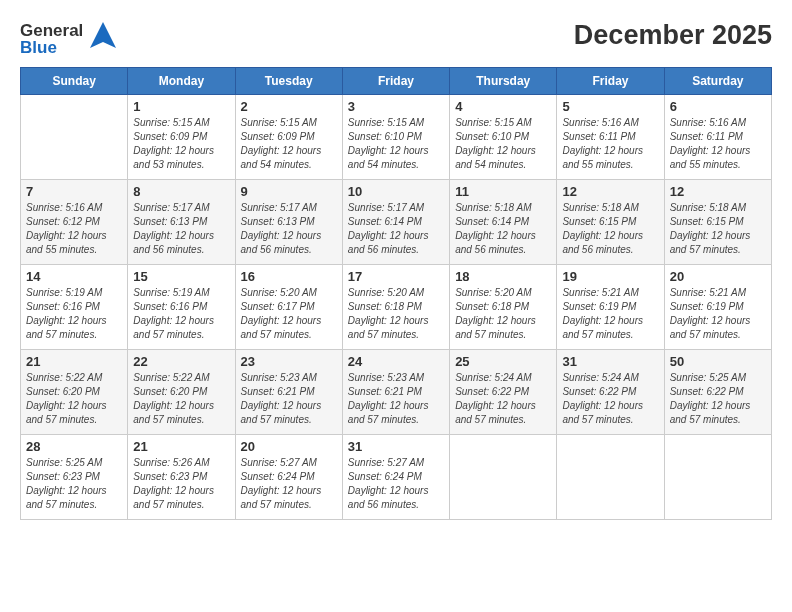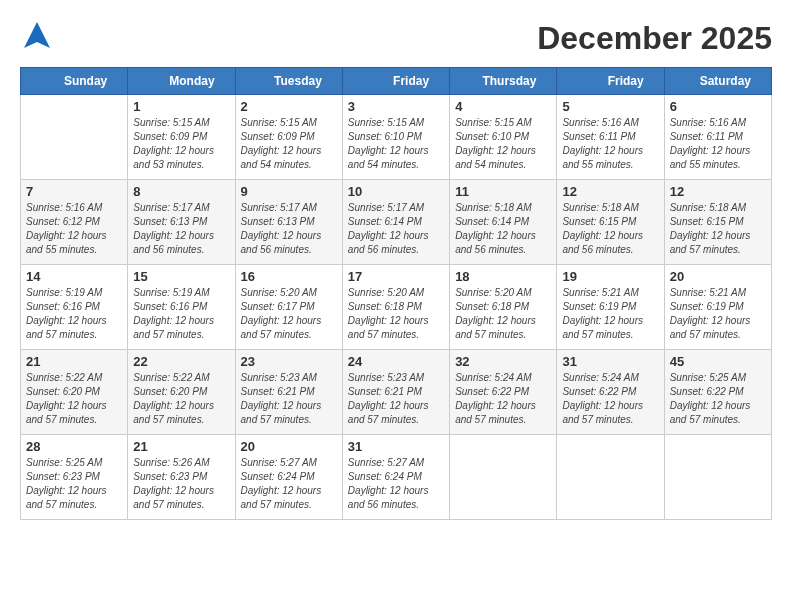--- a/index.html
+++ b/index.html
@@ -13,38 +13,38 @@
     .header-area {
       display: flex;
       justify-content: space-between;
       align-items: flex-start;
       margin-bottom: 10px;
     }
     .title-area {
       text-align: right;
     }
     .month-title {
-      font-size: 32px;
+      font-size: 27px;
       font-weight: bold;
       color: #333;
     }
     .subtitle {
       font-size: 14px;
       color: #555;
     }
     .calendar {
       width: 100%;
       border-collapse: collapse;
       font-size: 11px;
     }
     .calendar thead th {
       background-color: #3a7abf;
       color: #fff;
       padding: 6px 20px;
-      text-align: right;
+      text-align: center;
       font-size: 12px;
       font-weight: bold;
       border: 1px solid #2a5a9f;
     }
     .calendar tbody td {
       border: 1px solid #ccc;
       vertical-align: top;
       padding: 4px 5px;
       width: calc(100% / 7);
       min-height: 80px;
@@ -92,20 +92,24 @@
       font-weight: bold;
       color: #1a6abf;
       line-height: 1;
     }
   </style>
 </head>
 <body>
 
 <div class="header-area">
   <div class="logo-wrapper">
+    <div class="logo-text-wrapper">
+      <span class="logo-general-text">General</span>
+      <span class="logo-blue-text">Blue</span>
+    </div>
     <div style="color:#1a6abf; font-size:28px; margin-left:2px;">
       <svg width="30" height="30" viewBox="0 0 30 30">
         <polygon points="15,2 28,28 15,22 2,28" fill="#1a6abf"></polygon>
       </svg>
     </div>
   </div>
   <div class="title-area">
     <div class="month-title">December 2025</div>
   </div>
 </div>
@@ -221,29 +225,29 @@
         </td>
         <td>
           <span class="day-number">23</span>
           <div class="day-info">Sunrise: 5:23 AM<br>Sunset: 6:21 PM<br>Daylight: 12 hours and 57 minutes.</div>
         </td>
         <td>
           <span class="day-number">24</span>
           <div class="day-info">Sunrise: 5:23 AM<br>Sunset: 6:21 PM<br>Daylight: 12 hours and 57 minutes.</div>
         </td>
         <td>
-          <span class="day-number">32</span>
+          <span class="day-number">25</span>
           <div class="day-info">Sunrise: 5:24 AM<br>Sunset: 6:22 PM<br>Daylight: 12 hours and 57 minutes.</div>
         </td>
         <td>
           <span class="day-number">31</span>
           <div class="day-info">Sunrise: 5:24 AM<br>Sunset: 6:22 PM<br>Daylight: 12 hours and 57 minutes.</div>
         </td>
         <td>
-          <span class="day-number">45</span>
+          <span class="day-number">50</span>
           <div class="day-info">Sunrise: 5:25 AM<br>Sunset: 6:22 PM<br>Daylight: 12 hours and 57 minutes.</div>
         </td>
       </tr>
       <tr>
         <td>
           <span class="day-number">28</span>
           <div class="day-info">Sunrise: 5:25 AM<br>Sunset: 6:23 PM<br>Daylight: 12 hours and 57 minutes.</div>
         </td>
         <td>
           <span class="day-number">21</span>

